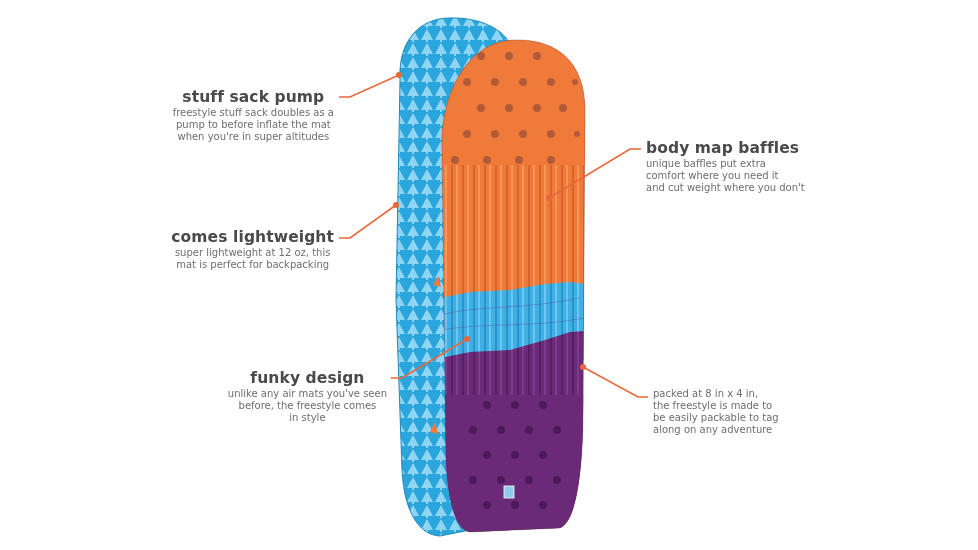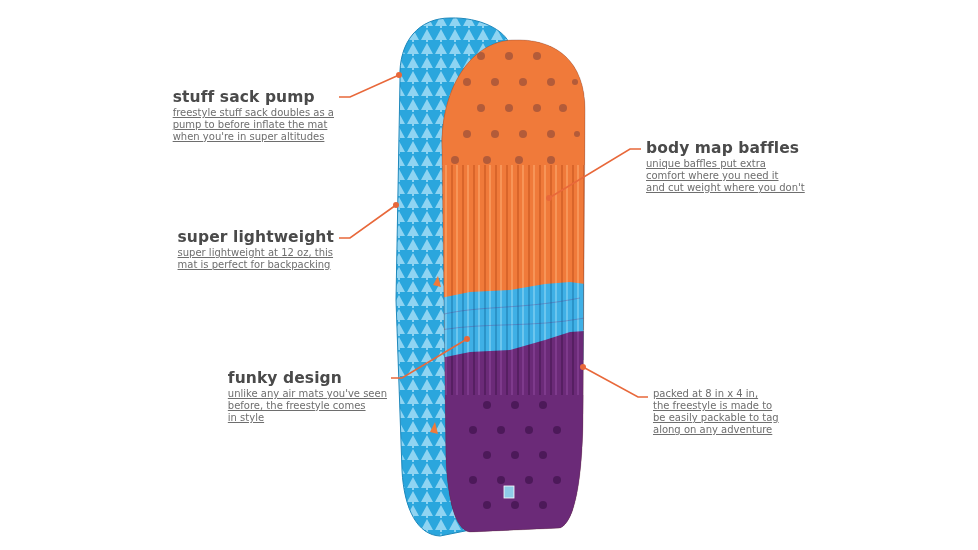--- a/index.html
+++ b/index.html
@@ -1,21 +1,21 @@
 <!DOCTYPE html>
 <html><head>
 <meta charset="utf-8">
 <style>
   html, body { margin:0; padding:0; background:#ffffff; }
   body { width:978px; height:550px; position:relative; overflow:hidden; font-family:"DejaVu Sans", sans-serif; }
   .canvas { position:absolute; left:0; top:0; width:978px; height:550px; }
   .callout { position:absolute; color:#6a6a6a; }
   .callout .title { font-family:"DejaVu Sans", sans-serif; font-weight:bold; font-size:15.5px; color:#4a4a4a; letter-spacing:0.1px; line-height:19px; white-space:nowrap; }
-  .callout .desc { font-family:"DejaVu Sans", sans-serif; font-size:10px; line-height:12px; color:#6e6e6e; white-space:nowrap;text-decoration:underline; }
-  .right-align { text-align:left; }
+  .callout .desc { font-family:"DejaVu Sans", sans-serif; font-size:10px; line-height:12px; color:#6e6e6e; white-space:nowrap; }
+  .right-align { text-align:center; }
   .left-align { text-align:left; }
   svg { position:absolute; left:0; top:0; }
 </style>
 </head>
 <body>
 
 <div class="canvas">
 
   <svg width="978" height="550" viewBox="0 0 978 550">
     <defs>
@@ -125,21 +125,21 @@
   </svg>
 
   <div class="callout right-align" style="right:644px; top:88px;">
     <div class="title">stuff sack pump</div>
     <div class="desc">freestyle stuff sack doubles as a</div>
     <div class="desc">pump to before inflate the mat</div>
     <div class="desc">when you're in super altitudes</div>
   </div>
 
   <div class="callout right-align" style="right:644px; top:228px;">
-    <div class="title">super lightweight</div>
+    <div class="title">comes lightweight</div>
     <div class="desc">super lightweight at 12 oz, this</div>
     <div class="desc">mat is perfect for backpacking</div>
   </div>
 
   <div class="callout right-align" style="right:591px; top:369px;">
     <div class="title">funky design</div>
     <div class="desc">unlike any air mats you've seen</div>
     <div class="desc">before, the freestyle comes</div>
     <div class="desc">in style</div>
   </div>

